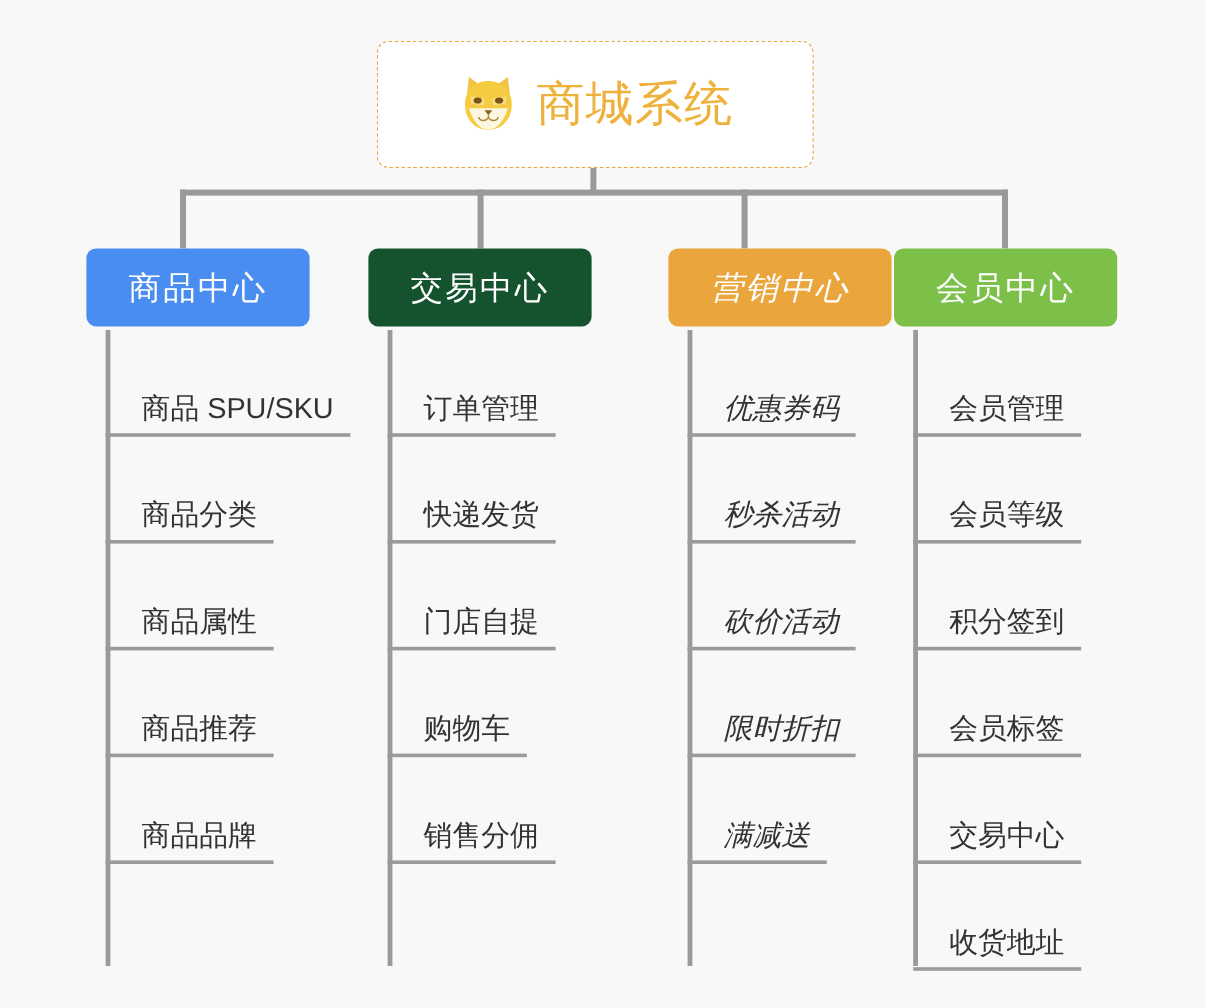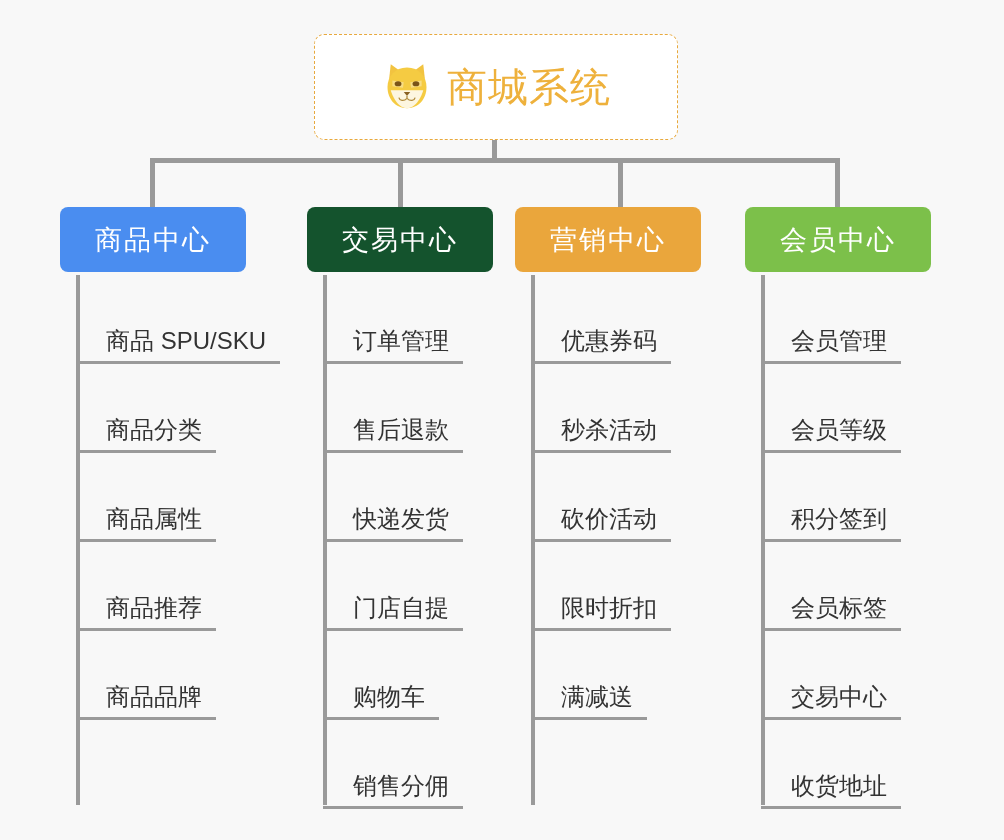--- a/index.html
+++ b/index.html
@@ -167,21 +167,21 @@
     <span class="root-title">商城系统</span>
   </div>
 
   <div class="connector conn-stem"></div>
   <div class="connector conn-bus"></div>
   <div class="connector conn-drop" style="left:150px;"></div>
   <div class="connector conn-drop" style="left:398px;"></div>
   <div class="connector conn-drop" style="left:618px;"></div>
   <div class="connector conn-drop" style="left:835px;"></div>
 
-  <div class="branch" style="left:60px; width:247px;">
+  <div class="branch" style="left:72px; width:247px;">
     <div class="branch-header" style="width:186px; background:#4a8df0;">商品中心</div>
     <div class="branch-body">
       <div class="spine" style="height:530px;"></div>
       <div class="leaf">
           <span class="leaf-inner"><span class="leaf-label">商品 SPU/SKU</span></span>
         </div>
       <div class="leaf">
           <span class="leaf-inner"><span class="leaf-label">商品分类</span></span>
         </div>
       <div class="leaf">
@@ -197,38 +197,35 @@
   </div>
 
   <div class="branch" style="left:307px; width:220px;">
     <div class="branch-header" style="width:186px; background:#14532d;">交易中心</div>
     <div class="branch-body">
       <div class="spine" style="height:530px;"></div>
       <div class="leaf">
           <span class="leaf-inner"><span class="leaf-label">订单管理</span></span>
         </div>
       <div class="leaf">
-          <span class="leaf-inner"><span class="leaf-label">售后退款</span></span>
-        </div>
-      <div class="leaf">
           <span class="leaf-inner"><span class="leaf-label">快递发货</span></span>
         </div>
       <div class="leaf">
           <span class="leaf-inner"><span class="leaf-label">门店自提</span></span>
         </div>
       <div class="leaf">
           <span class="leaf-inner"><span class="leaf-label">购物车</span></span>
         </div>
       <div class="leaf">
           <span class="leaf-inner"><span class="leaf-label">销售分佣</span></span>
         </div>
     </div>
   </div>
 
-  <div class="branch" style="left:515px; width:220px;">
+  <div class="branch" style="left:557px; width:220px;font-style:italic;">
     <div class="branch-header" style="width:186px; background:#eaa63c;">营销中心</div>
     <div class="branch-body">
       <div class="spine" style="height:530px;"></div>
       <div class="leaf">
           <span class="leaf-inner"><span class="leaf-label">优惠券码</span></span>
         </div>
       <div class="leaf">
           <span class="leaf-inner"><span class="leaf-label">秒杀活动</span></span>
         </div>
       <div class="leaf">

